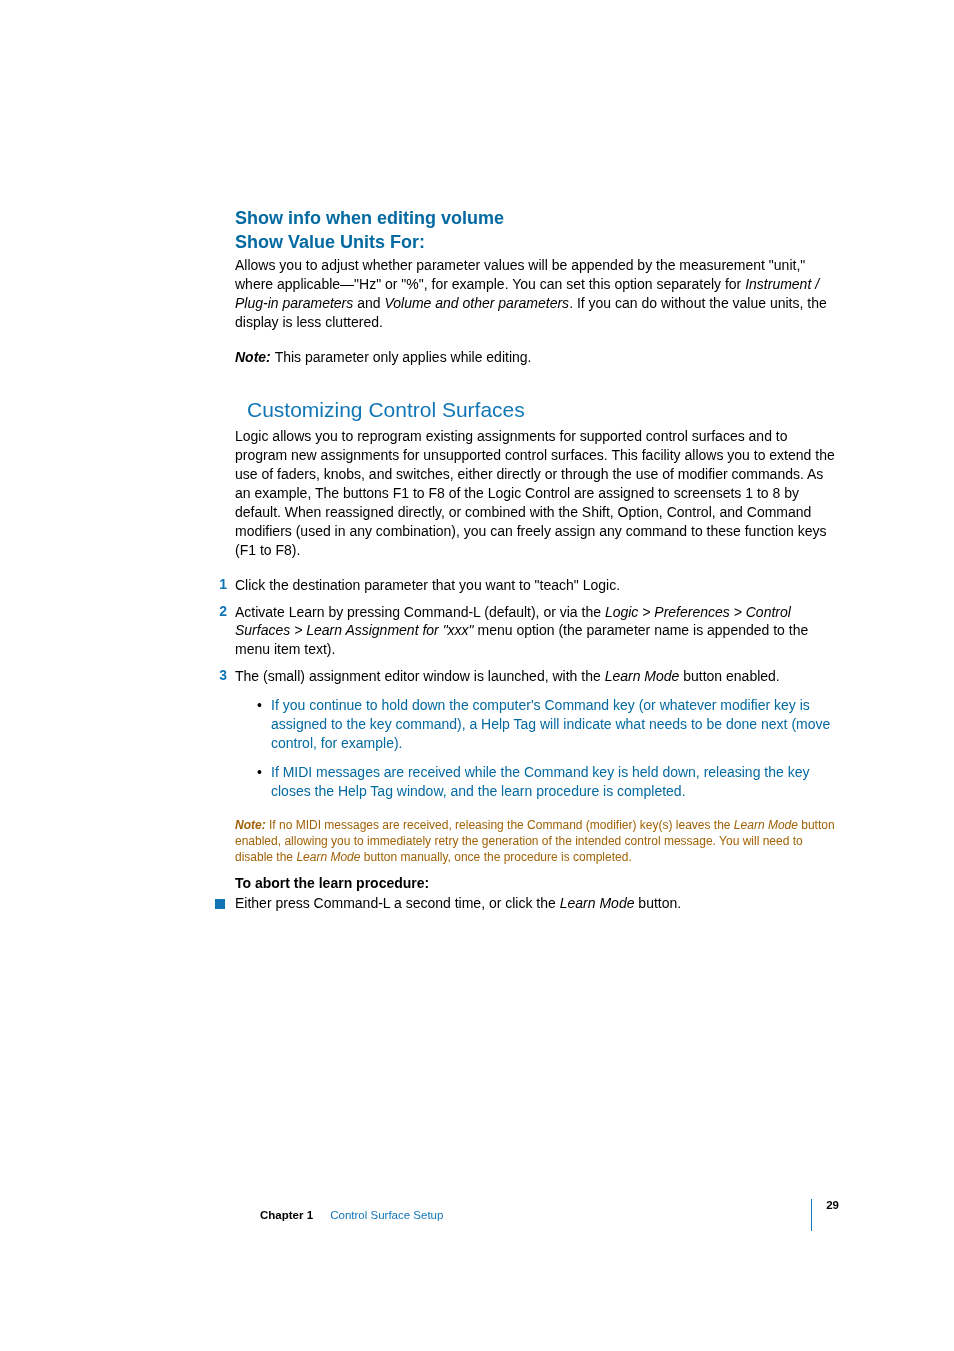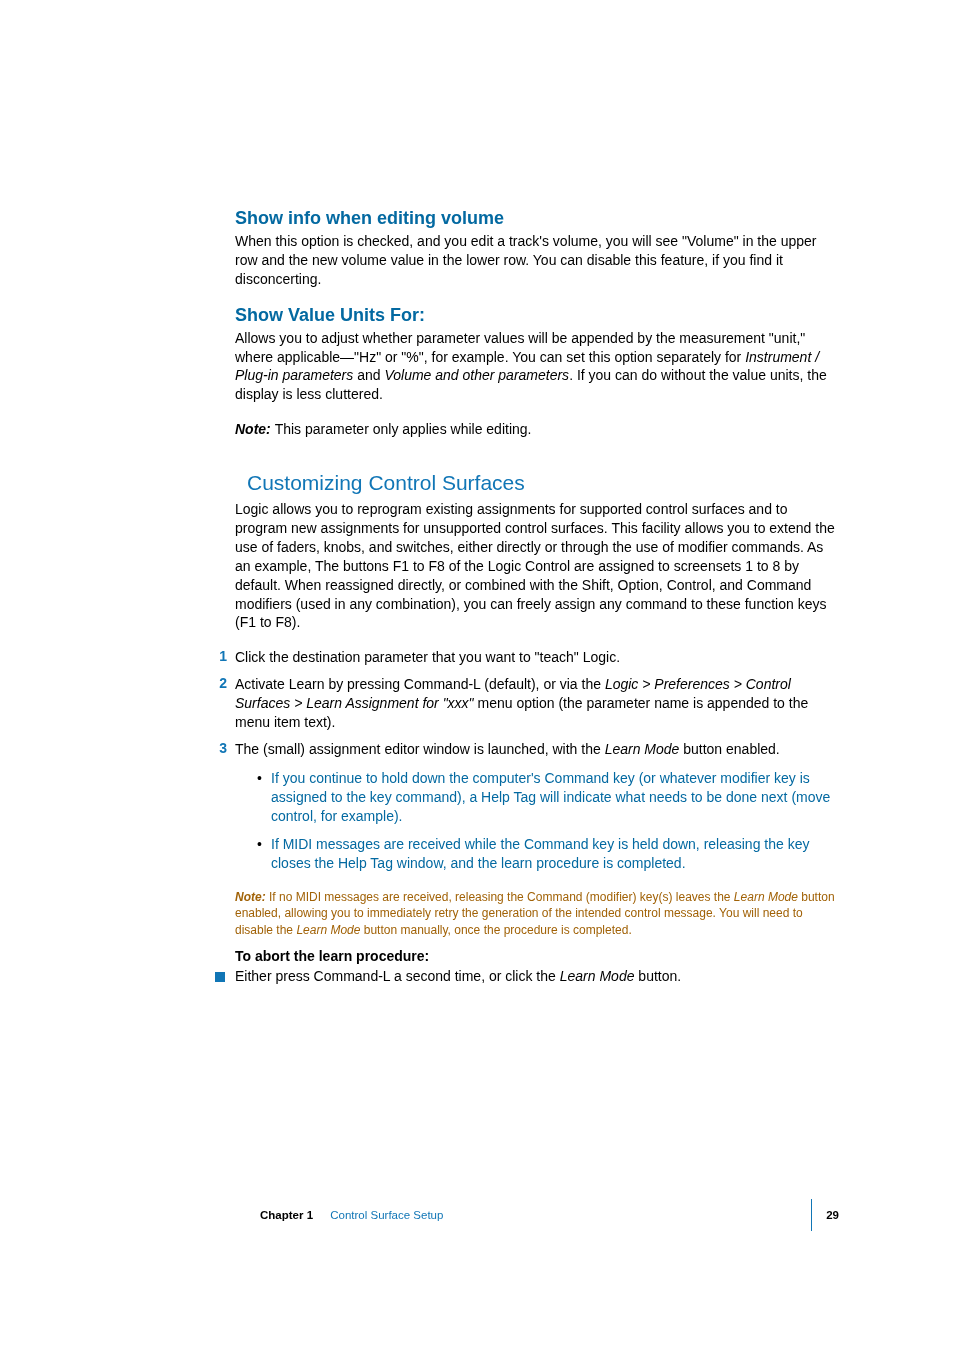--- a/index.html
+++ b/index.html
@@ -128,33 +128,31 @@
       font-weight: 600;
     }
     .footer-divider {
       width: 1px;
       height: 32px;
       background: #1176b6;
       margin: 0 14px;
     }
     .footer-right-group {
       display: flex;
-      align-items: center;
     }
     .steps-block {
       margin-left: 0;
     }
   </style>
 </head>
 <body>
 
 <div class="page">
 
   <div class="section-heading">Show info when editing volume</div>
-  <div class="body-text">When this option is checked, and you edit a track's volume, you will see "Volume" in the upper row and the new volume value in the lower row. You can disable this feature, if you find it disconcerting.</div>
 
   <div class="section-heading">Show Value Units For:</div>
   <div class="body-text">
     <span>Allows you to adjust whether parameter values will be appended by the measurement "unit," where applicable—"Hz" or "%", for example. You can set this option separately for </span><span class="italic">Instrument / Plug-in parameters</span><span> and </span><span class="italic">Volume and other parameters</span><span>. If you can do without the value units, the display is less cluttered.</span>
   </div>
   <div class="body-text">
     <span class="note-label">Note:  </span><span>This parameter only applies while editing.</span>
   </div>
 
   <h2 class="h1-heading">Customizing Control Surfaces</h2>

